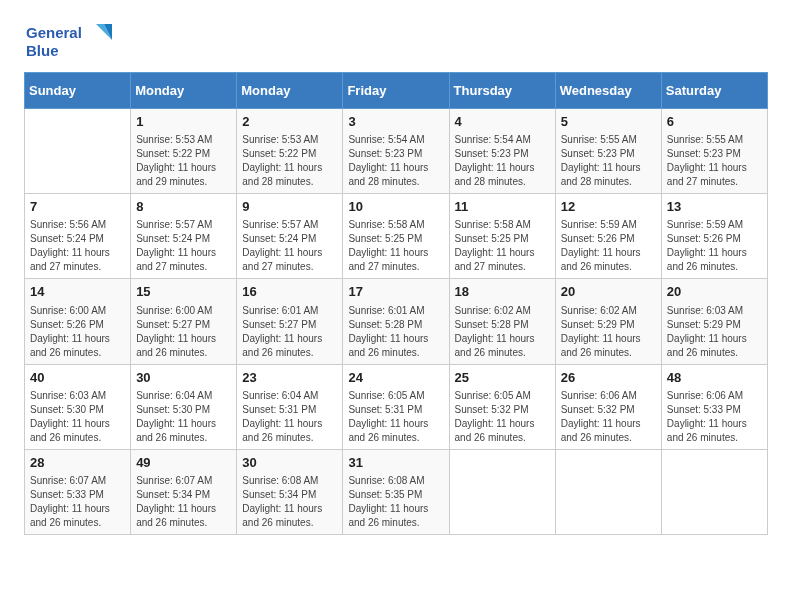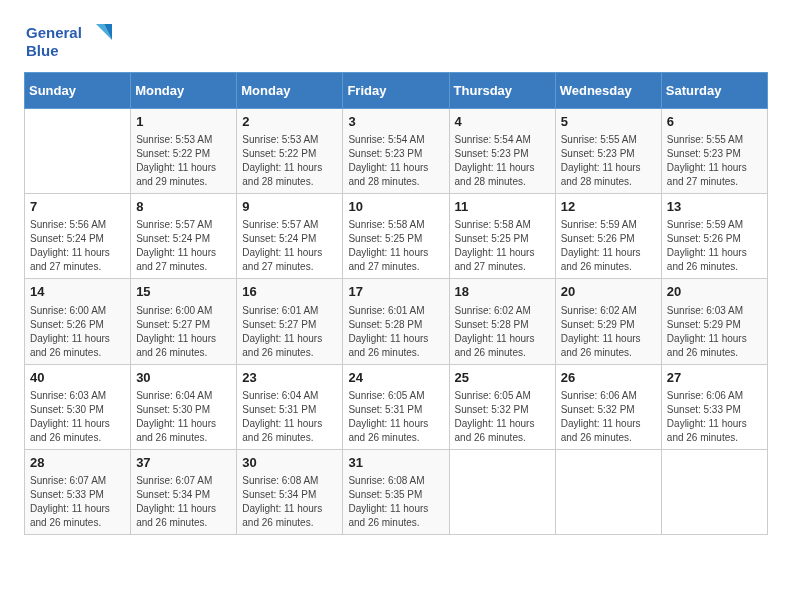--- a/index.html
+++ b/index.html
@@ -296,37 +296,37 @@
 and 26 minutes.</div>
         </td>
         <td>
           <span class="day-num">26</span>
           <div class="day-info" style="white-space: pre-line;">Sunrise: 6:06 AM
 Sunset: 5:32 PM
 Daylight: 11 hours
 and 26 minutes.</div>
         </td>
         <td>
-          <span class="day-num">27</span>
+          <span class="day-num">48</span>
           <div class="day-info" style="white-space: pre-line;">Sunrise: 6:06 AM
 Sunset: 5:33 PM
 Daylight: 11 hours
 and 26 minutes.</div>
         </td>
       </tr>
       <tr>
         <td>
           <span class="day-num">28</span>
           <div class="day-info" style="white-space: pre-line;">Sunrise: 6:07 AM
 Sunset: 5:33 PM
 Daylight: 11 hours
 and 26 minutes.</div>
         </td>
         <td>
-          <span class="day-num">37</span>
+          <span class="day-num">49</span>
           <div class="day-info" style="white-space: pre-line;">Sunrise: 6:07 AM
 Sunset: 5:34 PM
 Daylight: 11 hours
 and 26 minutes.</div>
         </td>
         <td>
           <span class="day-num">30</span>
           <div class="day-info" style="white-space: pre-line;">Sunrise: 6:08 AM
 Sunset: 5:34 PM
 Daylight: 11 hours

